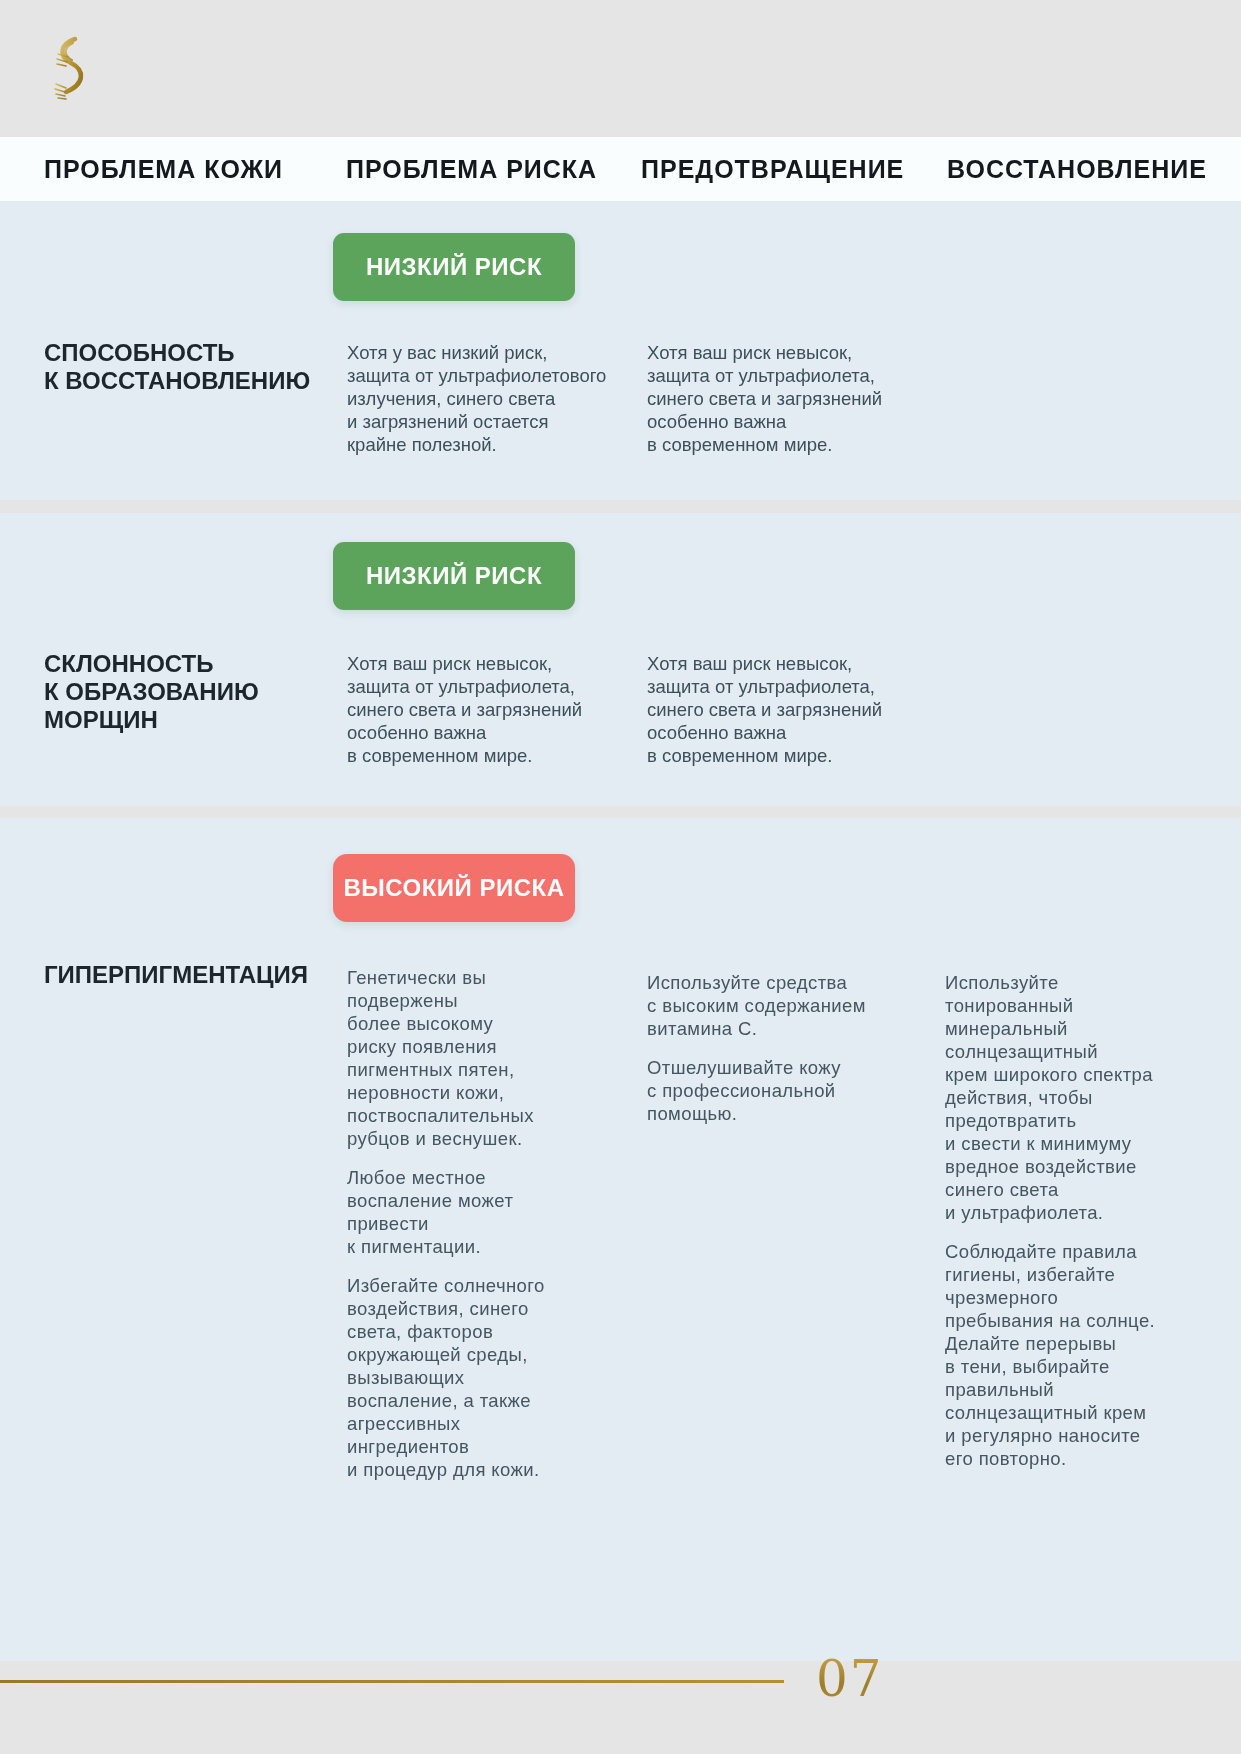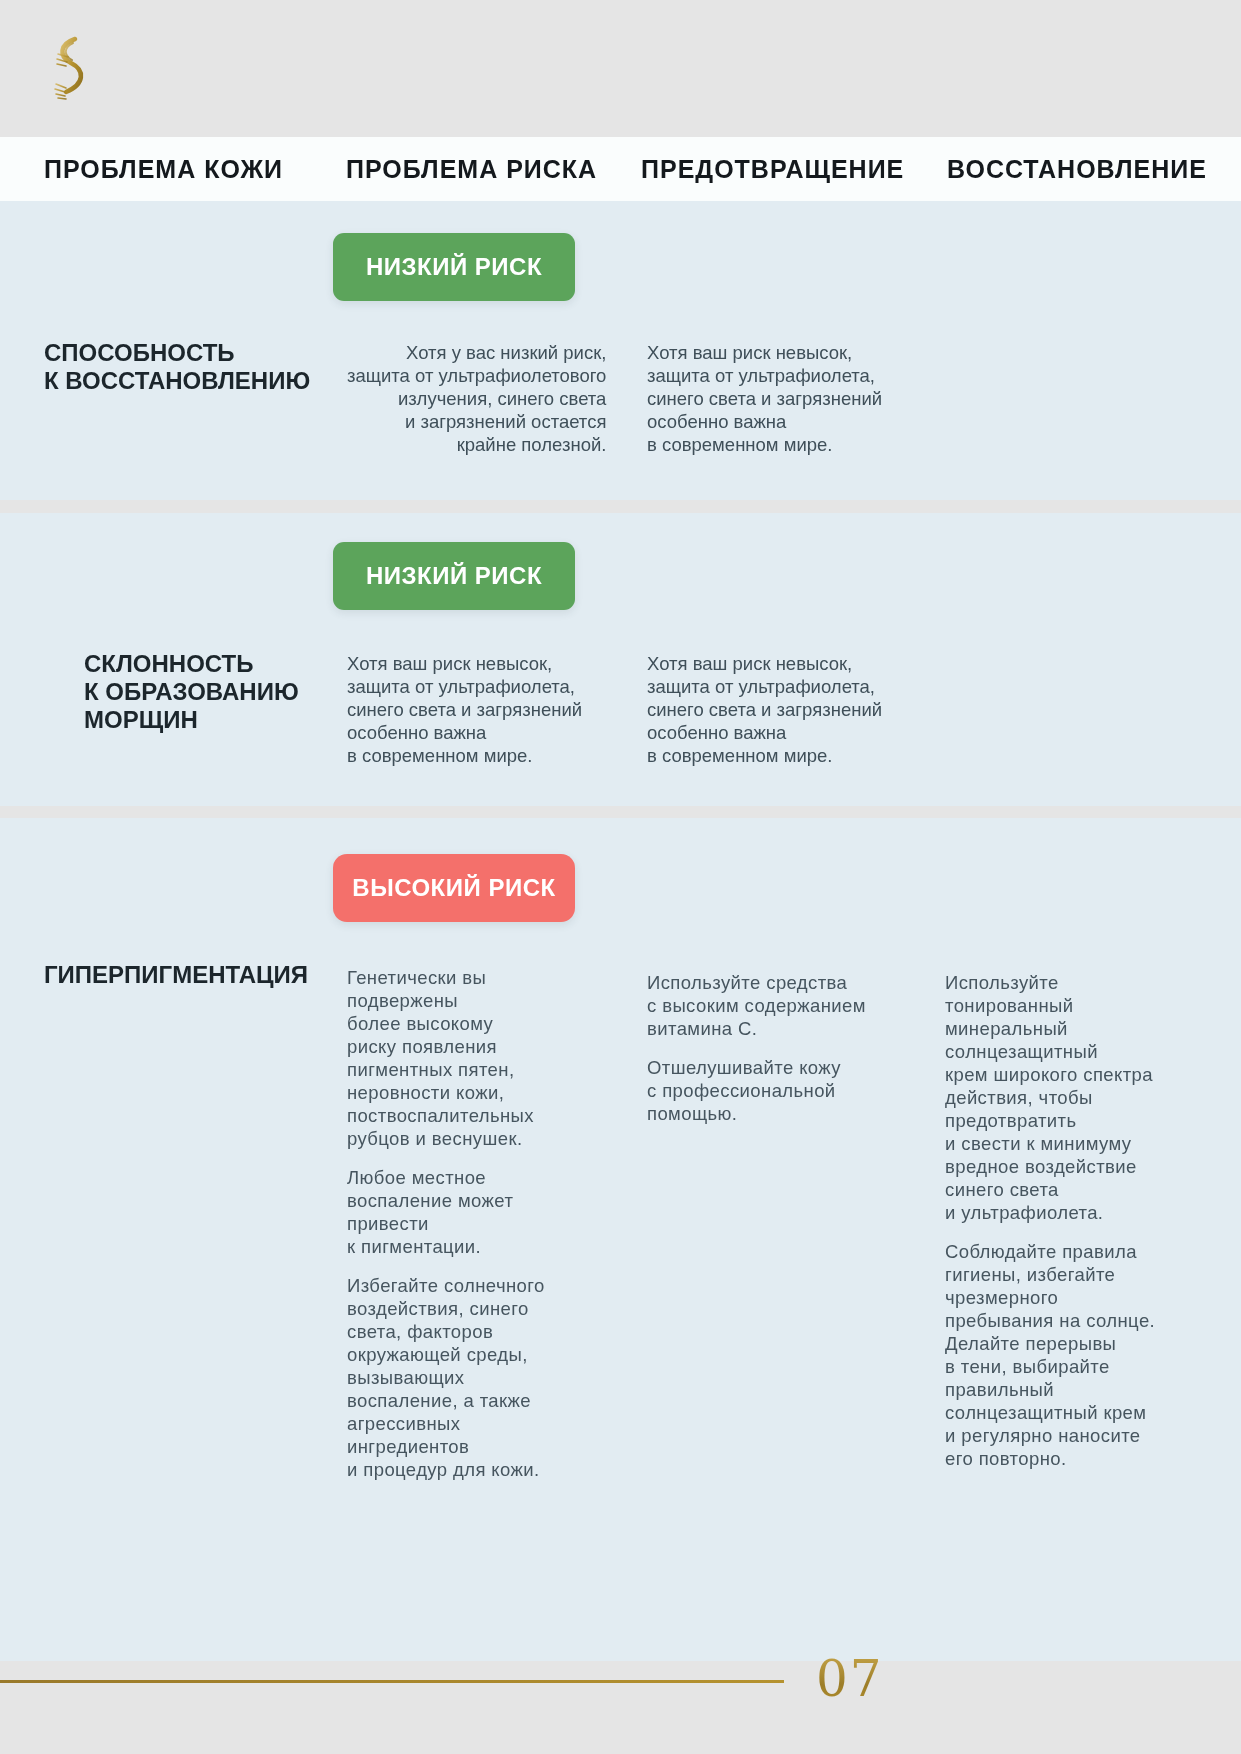--- a/index.html
+++ b/index.html
@@ -37,30 +37,30 @@
     white-space:nowrap;
   }
   .badge-low{background:#5ca45b;border-radius:11px;}
   .badge-high{background:#f4706b;}
   .b1{top:233px;} .b2{top:542px;} .b3{top:854px;}
   .row-label{
     position:absolute;left:44px;
     font-size:24px;font-weight:700;color:#1c262c;
     line-height:28px;white-space:pre-line;
   }
-  .rl1{top:339px;} .rl2{top:650px;margin-left:40px;} .rl3{top:961px;}
+  .rl1{top:339px;} .rl2{top:650px;} .rl3{top:961px;}
   .body-text{
     position:absolute;
     font-size:18.5px;font-weight:400;color:#3f4f59;
     line-height:23px;white-space:pre-line;
   }
   .body-text .para{margin:0 0 16px 0;white-space:pre-line;}
   .body-text .para:last-child{margin-bottom:0;}
   .s3-text{letter-spacing:0.4px;color:#46555f;}
-  .t-s1-risk{left:347px;top:341px;text-align:right;}
+  .t-s1-risk{left:347px;top:341px;}
   .t-s1-prev{left:647px;top:341px;}
   .t-s2-risk{left:347px;top:652px;}
   .t-s2-prev{left:647px;top:652px;}
   .t-s3-risk{left:347px;top:966px;}
   .t-s3-prev{left:647px;top:971px;}
   .t-s3-rest{left:945px;top:971px;}
   .footer-line{
     position:absolute;left:0;top:1680px;width:784px;height:3px;
     background:linear-gradient(90deg,#99792a,#b5922f);
   }
@@ -127,21 +127,21 @@
 защита от ультрафиолета,
 синего света и загрязнений
 особенно важна
 в современном мире.</div></div>
   <div class="body-text t-s2-prev"><div class="para">Хотя ваш риск невысок,
 защита от ультрафиолета,
 синего света и загрязнений
 особенно важна
 в современном мире.</div></div>
 
-  <div class="badge badge-high b3">ВЫСОКИЙ РИСК</div>
+  <div class="badge badge-high b3">ВЫСОКИЙ РИСКА</div>
   <div class="row-label rl3">ГИПЕРПИГМЕНТАЦИЯ</div>
   <div class="body-text s3-text t-s3-risk"><div class="para">Генетически вы
 подвержены
 более высокому
 риску появления
 пигментных пятен,
 неровности кожи,
 поствоспалительных
 рубцов и веснушек.</div><div class="para">Любое местное
 воспаление может

